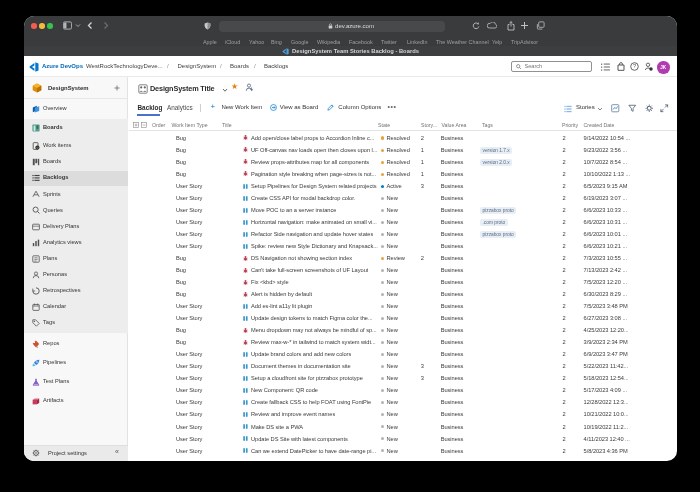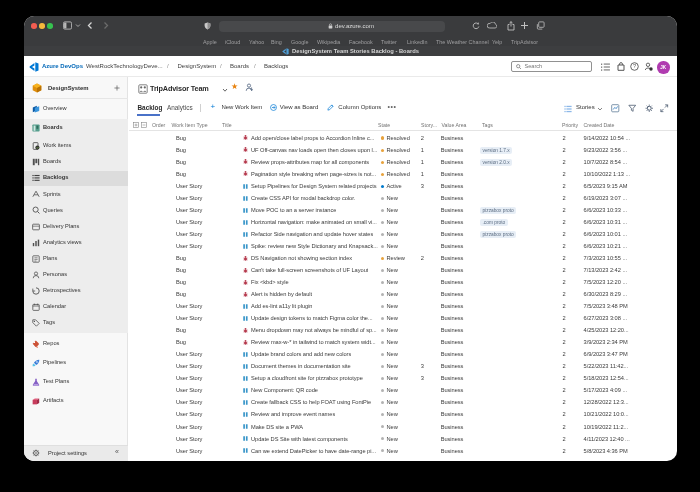--- a/index.html
+++ b/index.html
@@ -333,21 +333,21 @@
       <g fill="none" stroke="#666" stroke-width="0.8">
         <rect x="0.8" y="0.8" width="8.4" height="8.4" rx="1"></rect>
       </g>
       <g fill="#666">
         <circle cx="3.2" cy="3.4" r="1.1"></circle>
         <circle cx="6.8" cy="3.4" r="1.1"></circle>
         <path d="M1.6 7.8 a1.7 1.6 0 0 1 3.2 0 z"></path>
         <path d="M5.2 7.8 a1.7 1.6 0 0 1 3.2 0 z"></path>
       </g>
     </svg>
-  <span style="left:126px;top:68px;font-size:7.3px;font-weight:700;letter-spacing:-0.15px;color:#2b2b2b">TripAdvisor Team</span>
+  <span style="left:126px;top:68px;font-size:7.3px;font-weight:700;letter-spacing:-0.15px;color:#2b2b2b">DesignSystem Title</span>
   <svg style="left:198px;top:72px" width="6" height="5" viewBox="0 0 6 5">
       <path d="M1 1 L3 3.2 L5 1" stroke="#555" stroke-width="0.9" fill="none"></path>
     </svg>
   <span style="left:207px;top:65.5px;font-size:8px;color:#e8820e">★</span>
   <svg style="left:221px;top:67px" width="9" height="9" viewBox="0 0 9 9">
       <circle cx="4" cy="2.6" r="1.6" fill="none" stroke="#60718a" stroke-width="0.9"></circle>
       <path d="M1.2 7.8 a2.8 2.7 0 0 1 5.6 0" fill="none" stroke="#60718a" stroke-width="0.9"></path>
       <path d="M6.6 4.4 V7.4 M5.4 6.2 L6.6 7.5 L7.8 6.2" stroke="#60718a" stroke-width="0.8" fill="none"></path>
     </svg>
 

